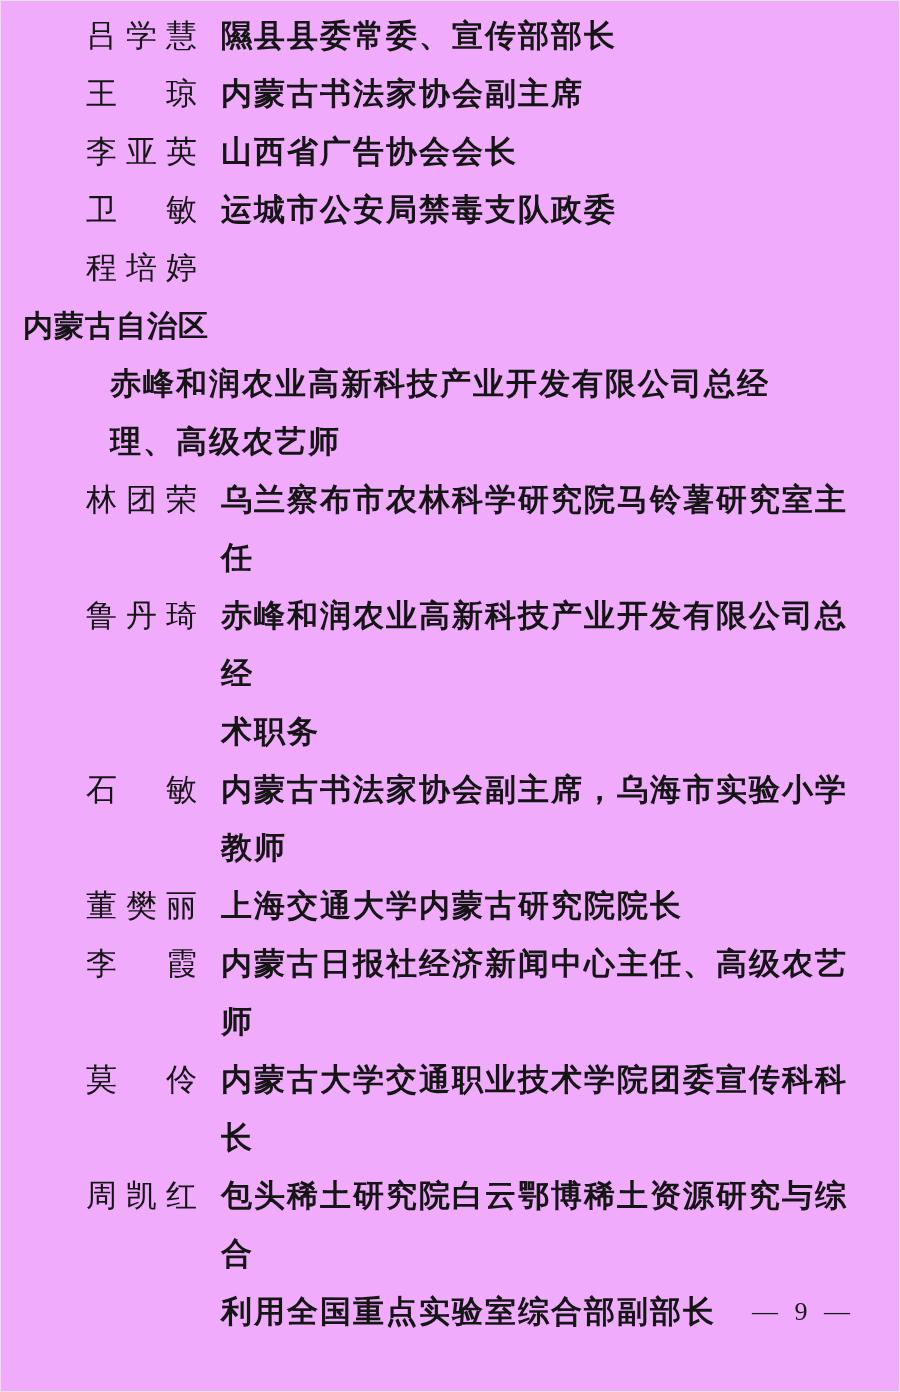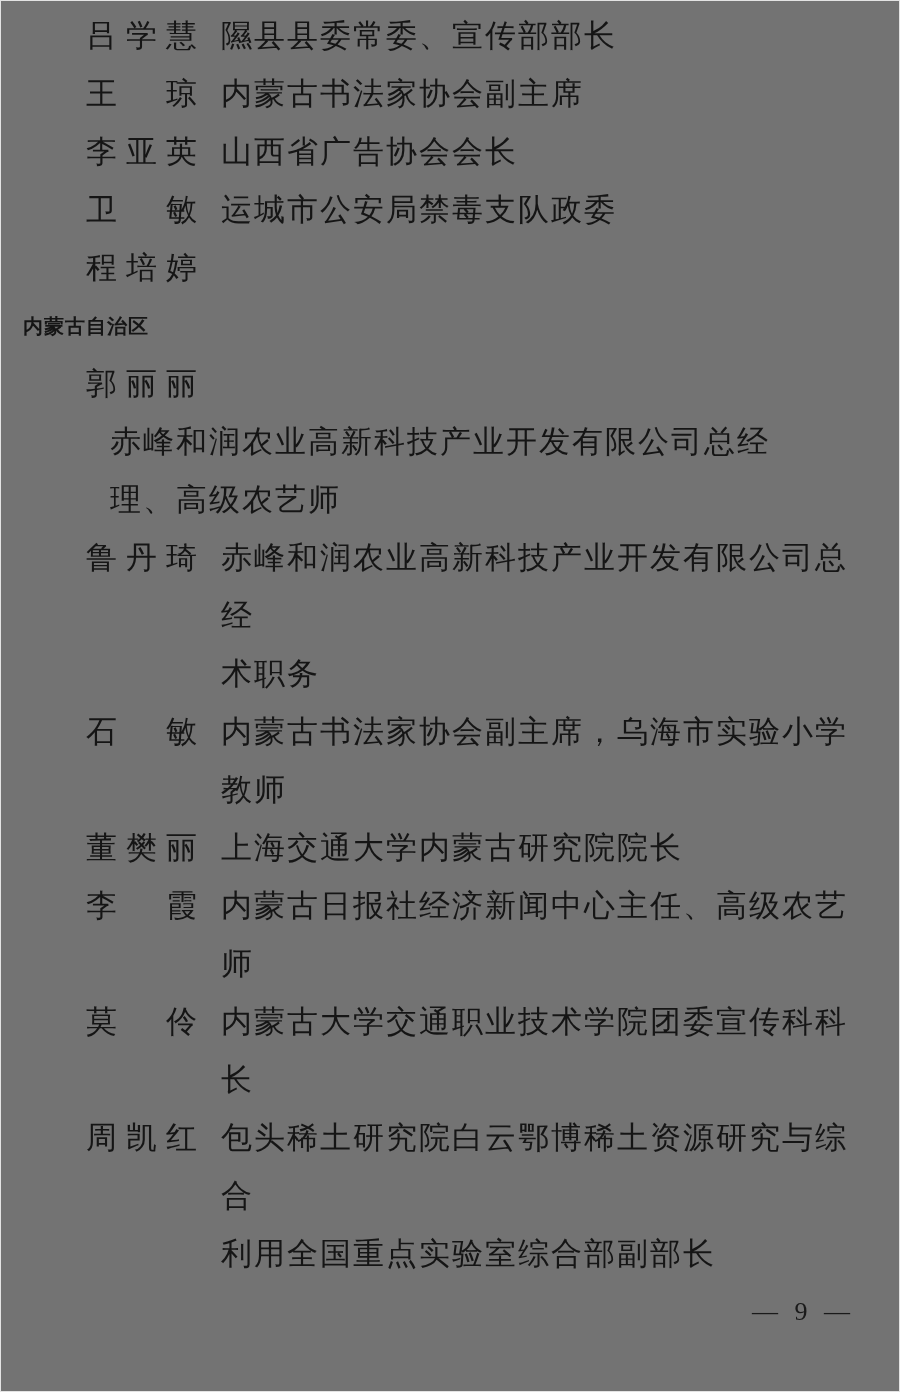--- a/index.html
+++ b/index.html
@@ -5,32 +5,32 @@
   html, body {
     margin: 0;
     padding: 0;
     background: #f2f2f2;
   }
   .page {
     position: relative;
     width: 900px;
     height: 1392px;
     margin: 0 auto;
-    background: #737373;
+    background: #f0abfc;
     border: 1px solid #e3e3e3;
     box-sizing: border-box;
     padding: 6px 44px 0 22px;
     overflow: hidden;
     font-family: "Liberation Serif", "DejaVu Serif", serif;
     color: #151515;
   }
   .section-header {
     font-family: Liberation Serif, serif;
     font-weight: 700;
-    font-size: 20px;
+    font-size: 30px;
     line-height: 58px;
     letter-spacing: 1px;
   }
   .entry {
     display: flex;
     padding-left: 63px;
   }
   .name {
     flex: 0 0 111px;
     font-size: 31px;
@@ -39,20 +39,21 @@
     text-align-last: justify;
     white-space: nowrap;
   }
   .title {
     flex: 1;
     margin-left: 24px;
     font-size: 31px;
     line-height: 58px;
     letter-spacing: 2px;
     white-space: pre-line;
+    font-weight: bold;
   }
   .pageno {
     position: absolute;
     right: 44px;
     bottom: 64px;
     font-size: 26px;
     letter-spacing: 5px;
     color: #1a1a1a;
   }
 </style>
@@ -75,25 +76,28 @@
       </div>
       <div class="entry">
         <div class="name">卫敏</div>
         <div class="title">运城市公安局禁毒支队政委</div>
       </div>
       <div class="entry">
         <div class="name">程培婷</div>
       </div>
       <div class="section-header">内蒙古自治区</div>
       <div class="entry">
-        <div class="name">郭丽丽</div>
       </div>
       <div class="entry">
         <div class="title">赤峰和润农业高新科技产业开发有限公司总经
 理、高级农艺师</div>
+      </div>
+      <div class="entry">
+        <div class="name">林团荣</div>
+        <div class="title">乌兰察布市农林科学研究院马铃薯研究室主任</div>
       </div>
       <div class="entry">
         <div class="name">鲁丹琦</div>
         <div class="title">赤峰和润农业高新科技产业开发有限公司总经
 术职务</div>
       </div>
       <div class="entry">
         <div class="name">石敏</div>
         <div class="title">内蒙古书法家协会副主席，乌海市实验小学
 教师</div>

